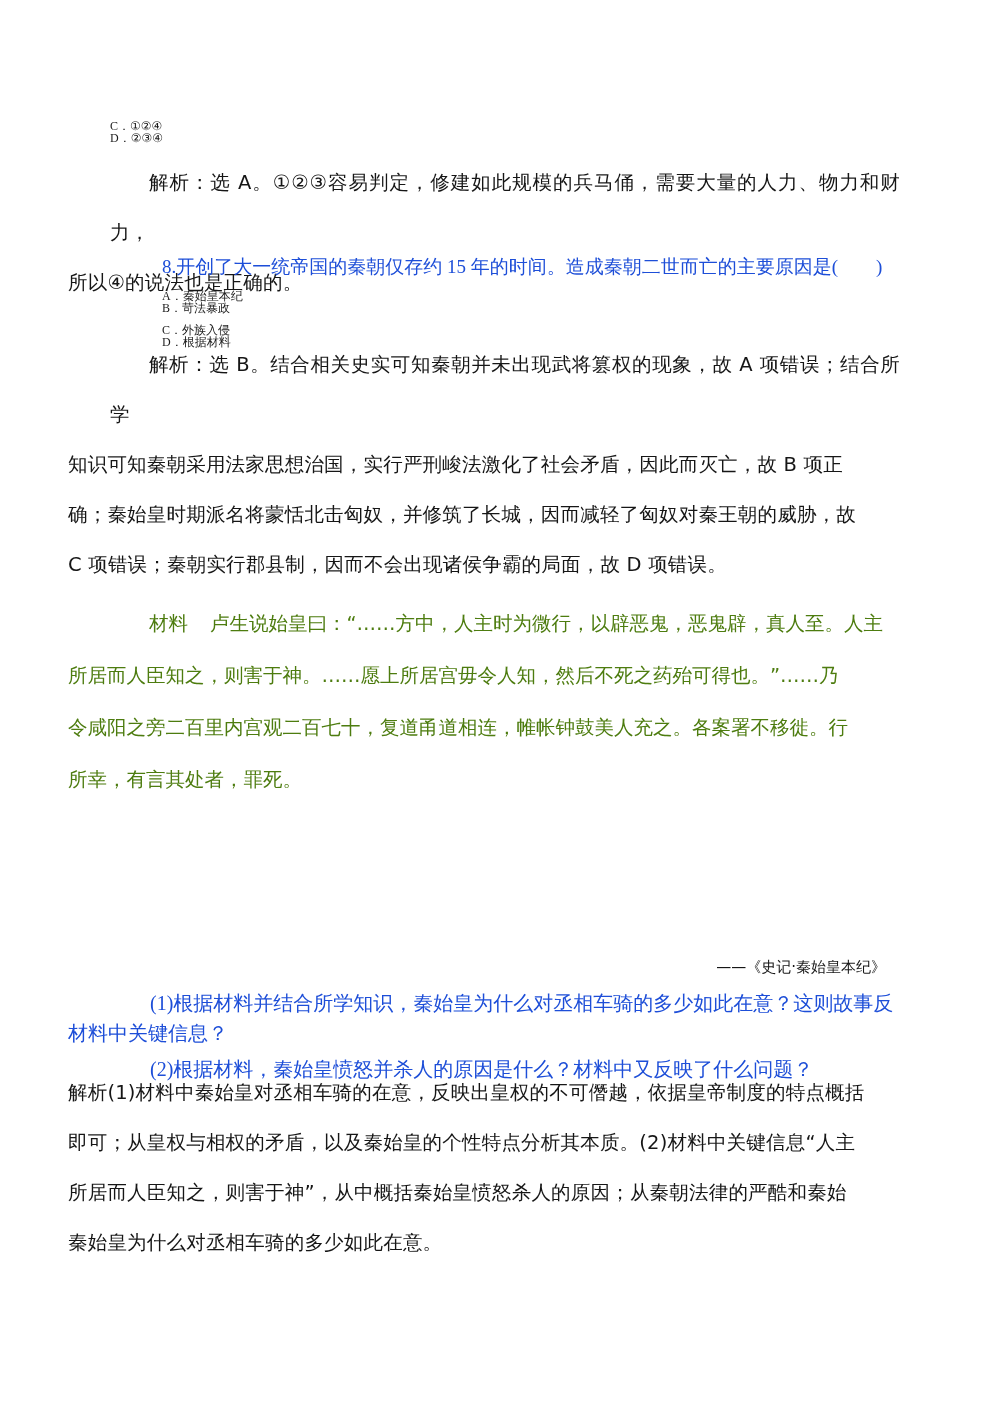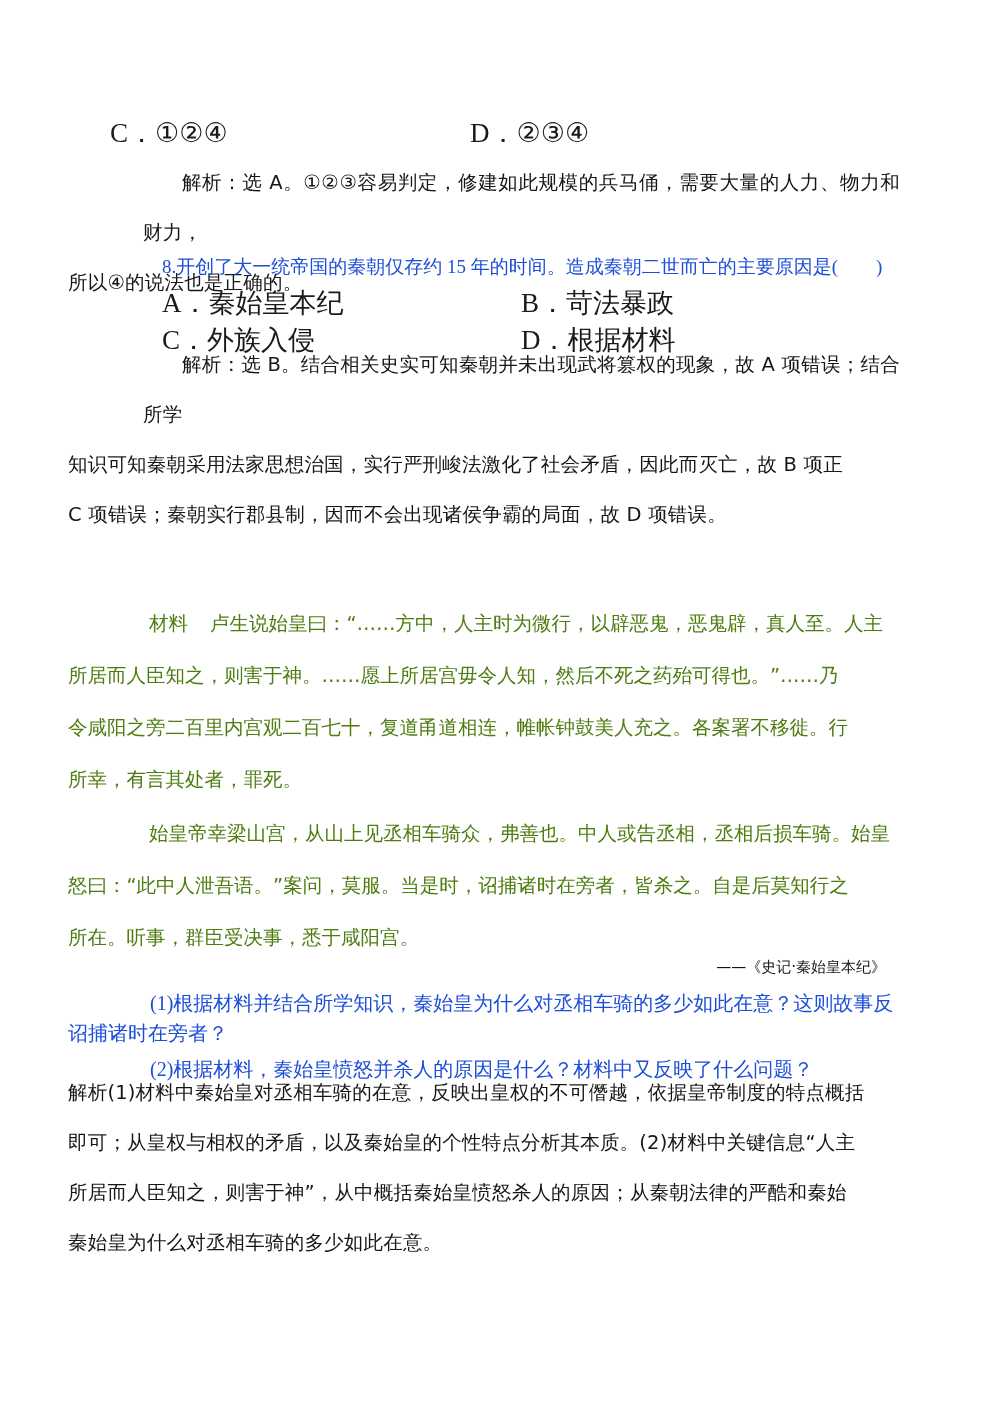--- a/index.html
+++ b/index.html
@@ -20,38 +20,38 @@
     position: absolute;
     left: 0; top: 0;
     width: 1000px;
     height: 1414px;
     background: #fff;
   }
 
   
   .row-two {
     display: flex;
-    font-size: 27px;
+    font-size: 12px;
     line-height: 1.0;
+    flex-direction: column;
   }
   .opt-a { width: 360px; }
   .opt-b { width: 380px; }
 
   .serif { font-family: "Liberation Serif", "DejaVu Serif", serif; }
 
   
   .analysis {
     font-family: "DejaVu Sans", "Liberation Sans", sans-serif;
     font-size: 19.5px;
     line-height: 50px;
     letter-spacing: 0.2px;
     color: #161616;
     text-align: justify;
     text-justify: inter-ideograph;
-    margin-left: 33px;
   }
   .analysis.indent { text-indent: 2em; }
 
   .quote {
     font-family: "DejaVu Sans", "Liberation Sans", sans-serif;
     font-size: 19.5px;
     line-height: 52px;
     color: #4d7c0f;
     text-align: justify;
     text-justify: inter-ideograph;
@@ -127,46 +127,42 @@
       </div>
       <div class="opt-b nowrap">
         <span class="lbl">D．</span><span class="lbl">根据材料</span>
       </div>
     </div>
   </div>
 
   <div class="blk" style="top:340px;">
     <div class="analysis indent">解析：选 B。结合相关史实可知秦朝并未出现武将篡权的现象，故 A 项错误；结合所学</div>
     <div class="analysis" style="margin-left:-42px;">知识可知秦朝采用法家思想治国，实行严刑峻法激化了社会矛盾，因此而灭亡，故 B 项正</div>
+    <div class="analysis" style="margin-left:-42px;">确；秦始皇时期派名将蒙恬北击匈奴，并修筑了长城，因而减轻了匈奴对秦王朝的威胁，故</div>
     <div class="analysis" style="margin-left:-42px;">C 项错误；秦朝实行郡县制，因而不会出现诸侯争霸的局面，故 D 项错误。</div>
   </div>
 
 
   <div class="blk" style="top:598px;">
     <div class="quote" style="text-indent:2em;">
       <span>材料</span><span style="display:inline-block;width:22px;"></span><span>卢生说始皇曰：“……方中，人主时为微行，以辟恶鬼，恶鬼辟，真人至。人主</span>
     </div>
     <div class="quote" style="margin-left:-42px;">所居而人臣知之，则害于神。……愿上所居宫毋令人知，然后不死之药殆可得也。”……乃</div>
     <div class="quote" style="margin-left:-42px;">令咸阳之旁二百里内宫观二百七十，复道甬道相连，帷帐钟鼓美人充之。各案署不移徙。行</div>
     <div class="quote" style="margin-left:-42px;">所幸，有言其处者，罪死。</div>
   </div>
 
-  <div class="blk" style="top:808px;">
-    <div class="quote indent">始皇帝幸梁山宫，从山上见丞相车骑众，弗善也。中人或告丞相，丞相后损车骑。始皇</div>
-    <div class="quote" style="margin-left:-42px;">怒曰：“此中人泄吾语。”案问，莫服。当是时，诏捕诸时在旁者，皆杀之。自是后莫知行之</div>
-    <div class="quote" style="margin-left:-42px;">所在。听事，群臣受决事，悉于咸阳宫。</div>
-  </div>
 
   <div class="blk" style="top:958px;">
     <div class="attribution">——《史记·秦始皇本纪》</div>
   </div>
 
   <div class="blk" style="top:988px;">
     <div class="qtext indent">(1)根据材料并结合所学知识，秦始皇为什么对丞相车骑的多少如此在意？这则故事反</div>
-    <div class="qtext" style="margin-left:-42px;">诏捕诸时在旁者？</div>
+    <div class="qtext" style="margin-left:-42px;">材料中关键信息？</div>
     <div class="qtext indent" style="margin-top:6px;">(2)根据材料，秦始皇愤怒并杀人的原因是什么？材料中又反映了什么问题？</div>
   </div>
 
   <div class="blk" style="top:1068px;">
     <div class="analysis" style="margin-left:-42px;">解析(1)材料中秦始皇对丞相车骑的在意，反映出皇权的不可僭越，依据皇帝制度的特点概括</div>
     <div class="analysis" style="margin-left:-42px;">即可；从皇权与相权的矛盾，以及秦始皇的个性特点分析其本质。(2)材料中关键信息“人主</div>
     <div class="analysis" style="margin-left:-42px;">所居而人臣知之，则害于神”，从中概括秦始皇愤怒杀人的原因；从秦朝法律的严酷和秦始</div>
     <div class="analysis" style="margin-left:-42px;">秦始皇为什么对丞相车骑的多少如此在意。</div>
   </div>
 

